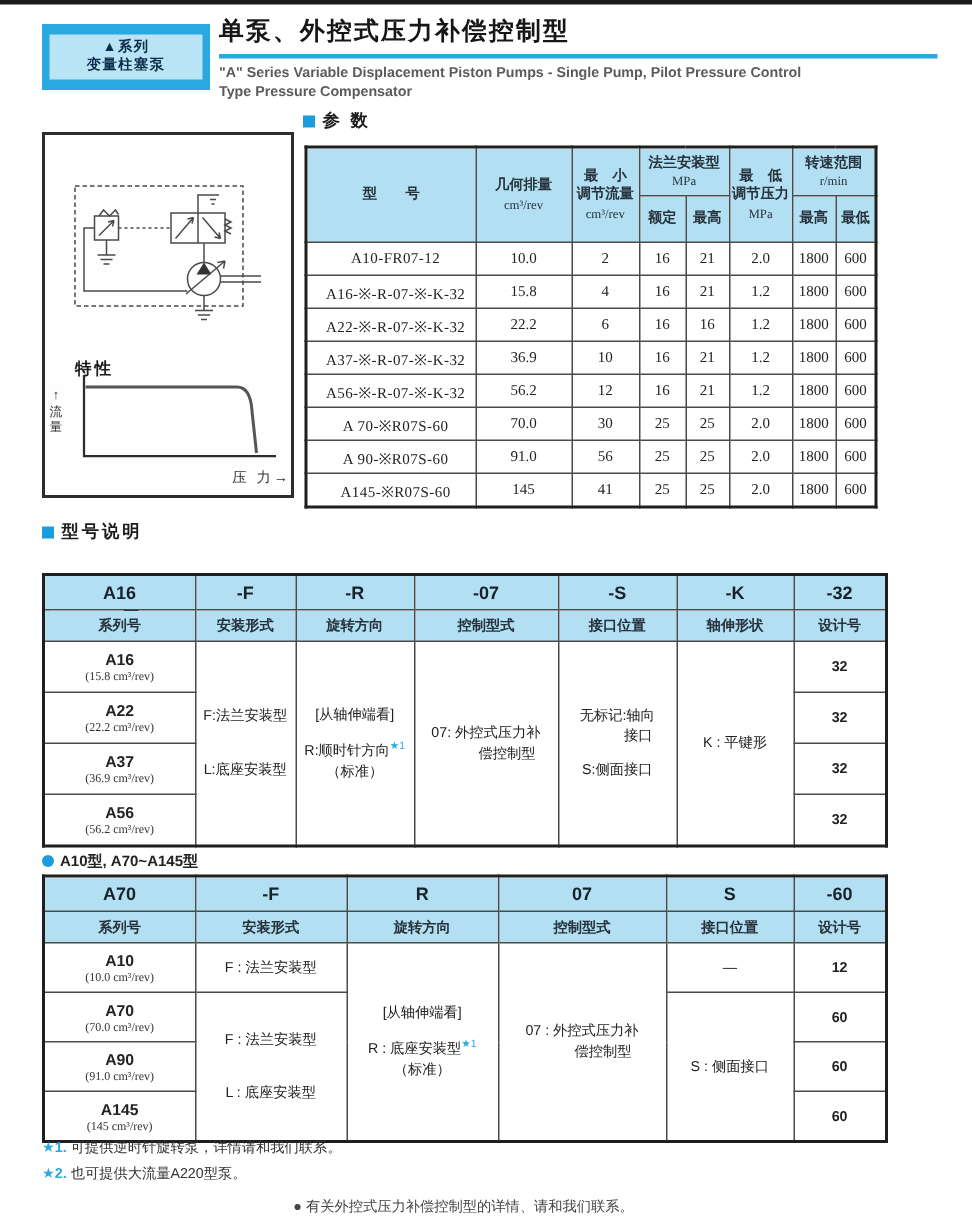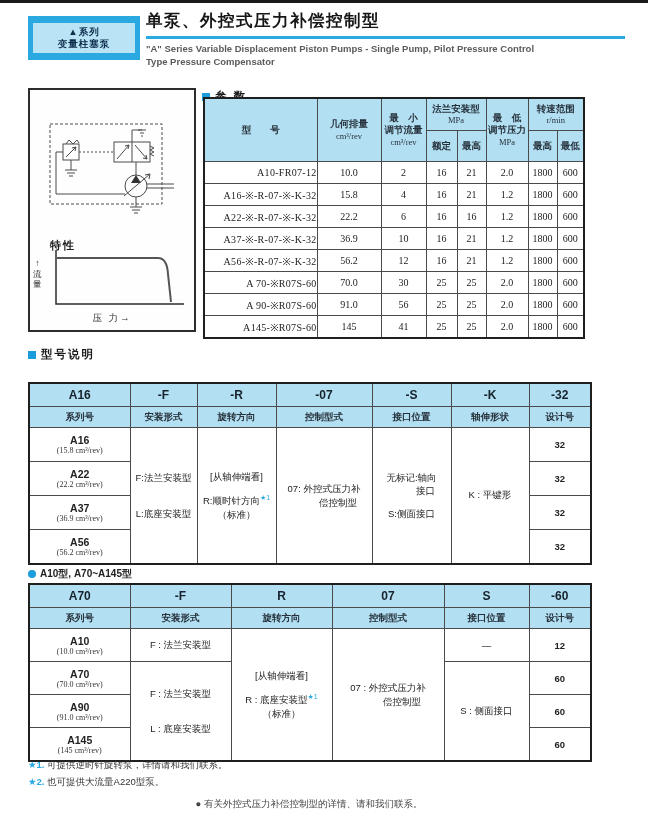--- a/index.html
+++ b/index.html
@@ -13,35 +13,35 @@
   .page-title{left:146px;top:10px;font-size:16.5px;font-weight:bold;letter-spacing:1.5px;color:#161616;}
   .title-rule{left:146px;top:36px;width:479px;height:2.5px;background:#2aa9e1;}
   .subtitle{left:146px;top:42px;width:480px;font-size:9.5px;font-weight:bold;color:#5b5b5b;line-height:1.25;}
   
   .left-box{left:28px;top:88px;width:168px;height:244px;border:2px solid #2d2d2d;background:#fefefe;box-sizing:border-box;}
   .jis-title{position:absolute;left:0;top:7px;width:100%;text-align:center;font-size:10.5px;font-weight:bold;letter-spacing:1px;}
   .diagram{position:absolute;left:6px;top:24px;}
   .char-title{position:absolute;left:0;top:148px;width:100%;text-align:left;font-size:11px;font-weight:bold;letter-spacing:2px;padding-left:20px;}
   .curve{position:absolute;left:12px;top:156px;}
   .ylab{position:absolute;left:3px;top:168px;display:flex;flex-direction:column;align-items:center;font-size:8.5px;color:#333;line-height:1.25;}
-  .xlab{position:absolute;left:0;bottom:5px;width:100%;text-align:center;font-size:9.5px;color:#333;letter-spacing:2px;}
+  .xlab{position:absolute;left:0;bottom:5px;width:100%;text-align:right;font-size:9.5px;color:#333;letter-spacing:2px;}
   
   .sec-title{display:flex;align-items:center;gap:5px;font-size:11.5px;font-weight:bold;letter-spacing:2px;}
   .sq{width:8px;height:8px;background:#1b9ddb;display:inline-block;}
   .bullet-row{display:flex;align-items:center;gap:4px;font-size:10px;font-weight:bold;color:#222;}
   .dot{width:8px;height:8px;border-radius:50%;background:#1b9ddb;display:inline-block;}
   
   table{border-collapse:collapse;table-layout:fixed;}
   td,th{border:1px solid #4a4a4a;padding:0;overflow:hidden;}
   .params-table{left:203px;top:97px;width:380px;border:2px solid #1f1f1f;}
   .params-table th{background:#b3dff2;font-size:9.5px;font-weight:bold;color:#26323c;line-height:1.3;}
   .params-table .unit{font-weight:normal;font-size:8.5px;display:block;font-family:"Liberation Serif","DejaVu Serif",serif;}
   .params-table th span{display:block;}
   .params-table td{height:21px;font-size:10px;text-align:center;font-family:"Liberation Serif","DejaVu Serif",serif;color:#222;background:#fff;}
-  .params-table td.model{text-align:right;padding-left:6px;letter-spacing:0.3px;}
+  .params-table td.model{text-align:center;padding-left:6px;letter-spacing:0.3px;}
   .mc-table{left:28px;top:382px;width:562px;border:2px solid #1f1f1f;}
   .mc-table td{background:#fff;font-size:9.5px;text-align:center;color:#222;vertical-align:middle;}
   .mc-table tr.code td{background:#b3dff2;font-size:12px;font-weight:bold;height:22px;color:#16222c;}
   .mc-table tr.lbl td{background:#b3dff2;font-size:9.5px;font-weight:bold;height:20px;color:#26323c;}
   .mc-table td.series{height:33px;}
   .series .nm{font-weight:bold;font-size:10.5px;display:block;}
   .series .dsp{font-size:8px;display:block;font-family:"Liberation Serif","DejaVu Serif",serif;color:#333;}
   .mc2{top:583px;}
   .mc2 td.series{height:32px;}
   .cellblock{display:block;line-height:1.4;}
@@ -102,21 +102,21 @@
     <span>流</span>
     <span>量</span>
   </div>
   <svg class="curve" width="146" height="66" viewBox="0 0 146 66">
     <path d="M14,4 V58 H142" stroke="#2d2d2d" stroke-width="1.5" fill="none"></path>
     <path d="M15,12 H116 Q125,12 126,28 L129,56" stroke="#555" stroke-width="2" fill="none"></path>
   </svg>
   <div class="xlab">压 力→</div>
 </div>
 
-<div class="abs sec-title" style="left:202px;top:89px;">
+<div class="abs sec-title" style="left:202px;top:73px;">
   <span class="sq"></span>
   <span>参 数</span>
 </div>
 
 <table class="abs params-table">
   <colgroup>
     <col style="width:113px">
       <col style="width:64px">
       <col style="width:45px">
       <col style="width:31px">

